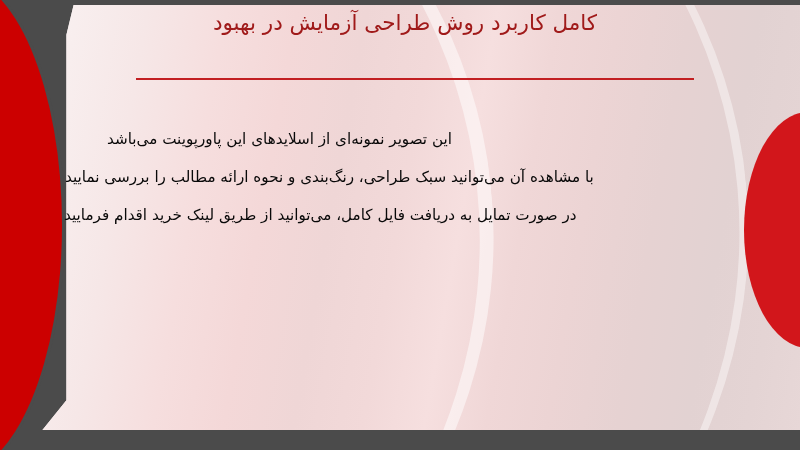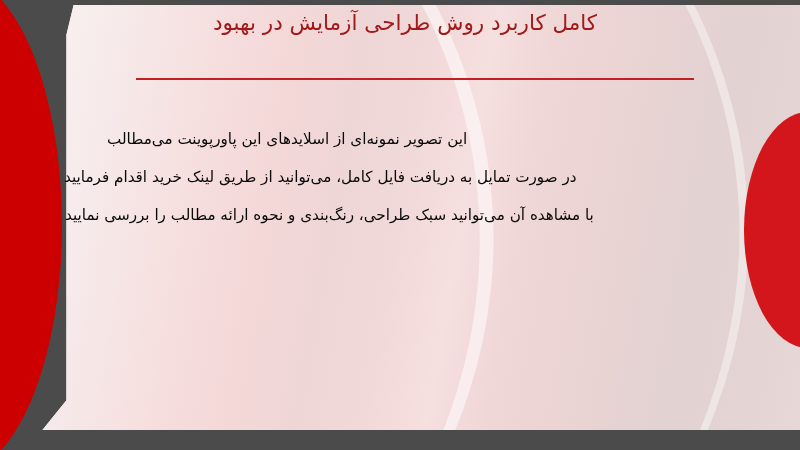--- a/index.html
+++ b/index.html
@@ -162,18 +162,18 @@
 
   <div class="right-red"></div>
   <div class="left-red"></div>
 
   <div class="title-block">
     <div class="title-line">کامل کاربرد روش طراحی آزمایش در بهبود</div>
   </div>
   <div class="title-rule"></div>
 
   <div class="body-block">
-    <div class="body-line l1">این تصویر نمونه‌ای از اسلایدهای این پاورپوینت می‌مطالب</div>
+    <div class="body-line l1">این تصویر نمونه‌ای از اسلایدهای این پاورپوینت می‌باشد</div>
+    <div class="body-line l2">با مشاهده آن می‌توانید سبک طراحی، رنگ‌بندی و نحوه ارائه مطالب را بررسی نمایید</div>
     <div class="body-line l3">در صورت تمایل به دریافت فایل کامل، می‌توانید از طریق لینک خرید اقدام فرمایید</div>
-    <div class="body-line l2">با مشاهده آن می‌توانید سبک طراحی، رنگ‌بندی و نحوه ارائه مطالب را بررسی نمایید</div>
   </div>
 
 </div>
 
 </body></html>

